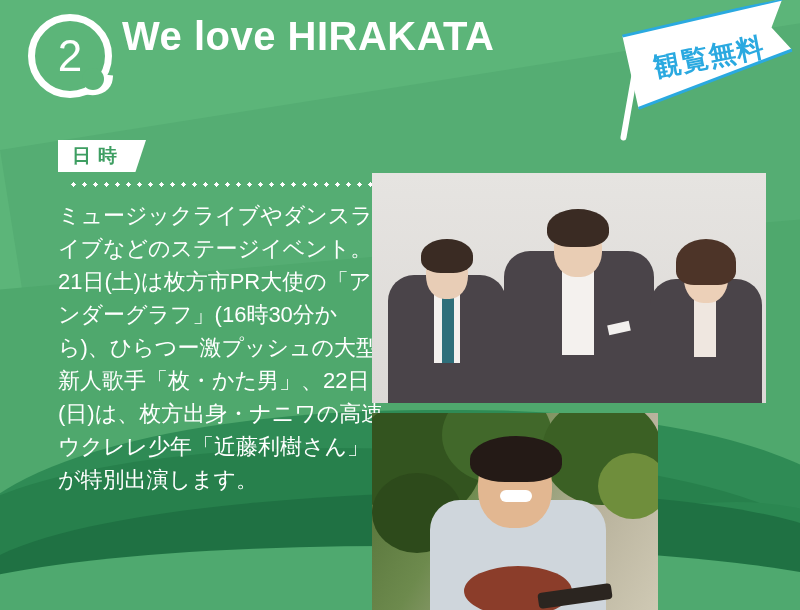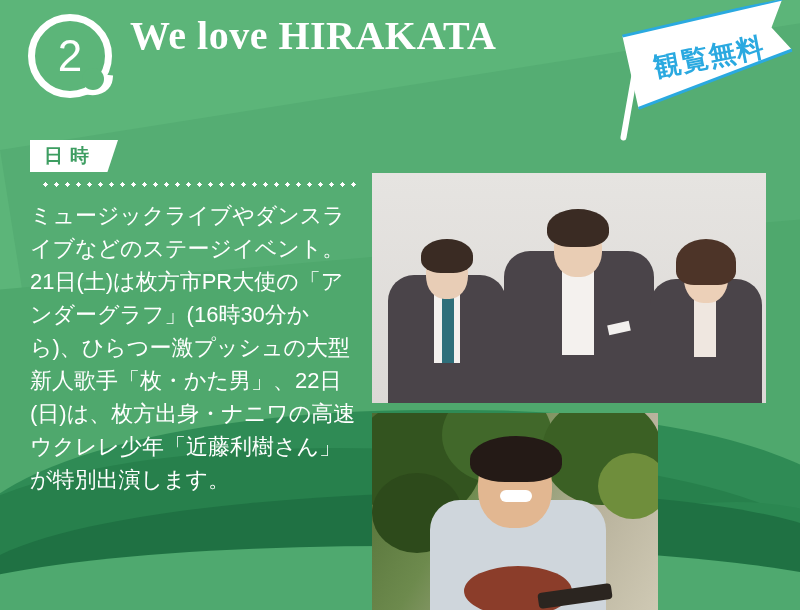--- a/index.html
+++ b/index.html
@@ -67,21 +67,21 @@
   }
   .num-badge .tail-cut{
     position:absolute;left:54px;top:54px;width:22px;height:22px;
     background:#5cb579;border-radius:50%;
   }
   .num-badge .num{
     position:absolute;left:0;top:0;width:84px;height:84px;
     display:flex;align-items:center;justify-content:center;
     color:#ffffff;font-size:44px;line-height:1;font-weight:400;
   }
-  .title-block{position:absolute;left:130px;top:14px;font-family:Liberation Serif, serif;}
+  .title-block{position:absolute;left:122px;top:14px;}
   .title-line{
     color:#ffffff;font-size:40px;line-height:44px;font-weight:600;
     letter-spacing:0.5px;white-space:pre;
   }
   .subtitle{
     color:#ffffff;font-size:20px;line-height:26px;margin-top:2px;
     white-space:pre;
   }
 
   
@@ -97,21 +97,21 @@
   }
   .flag-body svg{display:block;}
   .flag-text{
     position:absolute;left:0;top:0;width:166px;height:86px;
     display:flex;align-items:center;justify-content:center;
     color:#2aa9e0;font-size:27px;font-weight:700;letter-spacing:1px;
     white-space:pre;
   }
 
   
-  .left-col{position:absolute;left:8px;top:140px;width:360px;}
+  .left-col{position:absolute;left:0;top:140px;width:360px;padding-left:36px;}
   .tag-datetime{
     position:relative;margin-left:22px;display:inline-block;
     background:#ffffff;color:#3e9e62;
     font-size:19px;font-weight:700;letter-spacing:7px;
     padding:3px 22px 3px 14px;
     clip-path:polygon(0 0,100% 0,88% 100%,0 100%);
     white-space:pre;
   }
   .datetime-lines{
     margin:6px 0 0 22px;color:#ffffff;

